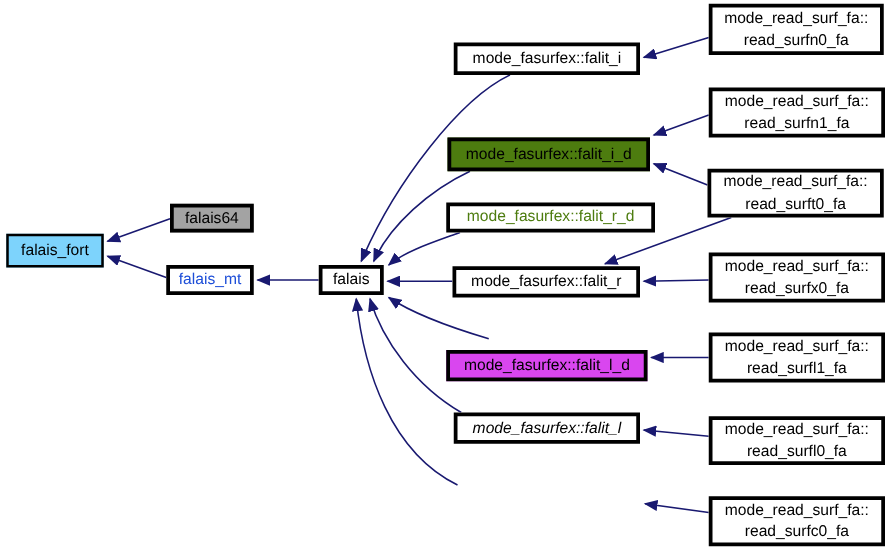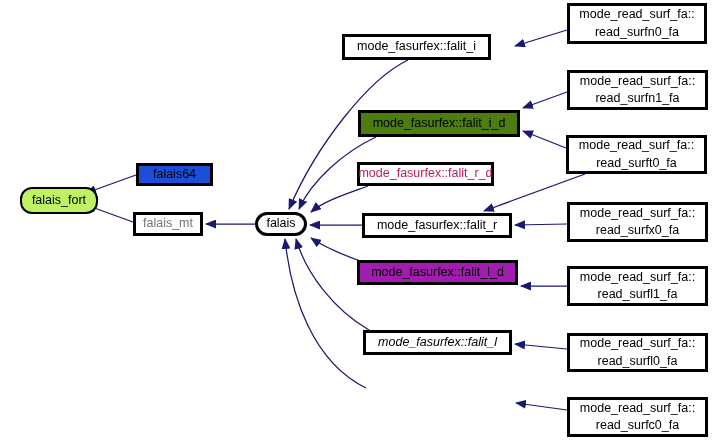--- a/index.html
+++ b/index.html
@@ -64,29 +64,29 @@
       <path d="M567,30 L515,46" class="edge-path" stroke="#191970" marker-end="url(#arrowhead)"></path>
       <path d="M567,92 L523,108" class="edge-path" stroke="#191970" marker-end="url(#arrowhead)"></path>
       <path d="M566,148 L523,131" class="edge-path" stroke="#191970" marker-end="url(#arrowhead)"></path>
       <path d="M585,174 L484,211" class="edge-path" stroke="#191970" marker-end="url(#arrowhead)"></path>
       <path d="M567,224 L515,225" class="edge-path" stroke="#191970" marker-end="url(#arrowhead)"></path>
       <path d="M567,286 L521,286" class="edge-path" stroke="#191970" marker-end="url(#arrowhead)"></path>
       <path d="M567,349 L515,344" class="edge-path" stroke="#191970" marker-end="url(#arrowhead)"></path>
       <path d="M567,410 L516,403" class="edge-path" stroke="#191970" marker-end="url(#arrowhead)"></path>
     </svg>
 
-  <div class="node highlight" style="left: 20px; top: 187px; width: 78px; height: 27px; border-color: rgb(0, 0, 0); color: rgb(0, 0, 0); background: #bef264; border-radius: 12px;">falais_fort</div>
-  <div class="node" style="left: 136px; top: 163px; width: 77px; height: 23px; border-color: rgb(0, 0, 0); color: rgb(0, 0, 0); background: #1d4ed8;">falais64</div>
-  <div class="node" style="left: 133px; top: 212px; width: 70px; height: 24px; border-color: rgb(0, 0, 0); color: #737373; background: rgb(255, 255, 255);">falais_mt</div>
-  <div class="node" style="left: 255px; top: 212px; width: 52px; height: 24px; border-color: rgb(0, 0, 0); color: rgb(0, 0, 0); background: rgb(255, 255, 255); border-radius: 12px;">falais</div>
-  <div class="node" style="left: 342px; top: 34px; width: 149px; height: 26px; border-color: rgb(0, 0, 0); color: rgb(0, 0, 0); background: rgb(255, 255, 255);">mode_fasurfex::falit_i</div>
+  <div class="node highlight" style="left: 5px; top: 187px; width: 78px; height: 27px; border-color: rgb(0, 0, 0); color: rgb(0, 0, 0); background: #7dd3fc;">falais_fort</div>
+  <div class="node" style="left: 136px; top: 163px; width: 67px; height: 23px; border-color: rgb(0, 0, 0); color: rgb(0, 0, 0); background: #a3a3a3;">falais64</div>
+  <div class="node" style="left: 133px; top: 212px; width: 70px; height: 24px; border-color: rgb(0, 0, 0); color: #1d4ed8; background: rgb(255, 255, 255);">falais_mt</div>
+  <div class="node" style="left: 255px; top: 212px; width: 52px; height: 24px; border-color: rgb(0, 0, 0); color: rgb(0, 0, 0); background: rgb(255, 255, 255);">falais</div>
+  <div class="node" style="left: 363px; top: 34px; width: 149px; height: 26px; border-color: rgb(0, 0, 0); color: rgb(0, 0, 0); background: rgb(255, 255, 255);">mode_fasurfex::falit_i</div>
   <div class="node" style="left: 358px; top: 110px; width: 162px; height: 27px; border-color: rgb(0, 0, 0); color: rgb(0, 0, 0); background: #4d7c0f;">mode_fasurfex::falit_i_d</div>
-  <div class="node" style="left: 357px; top: 162px; width: 137px; height: 24px; border-color: rgb(0, 0, 0); color: #be185d; background: rgb(255, 255, 255);">mode_fasurfex::falit_r_d</div>
+  <div class="node" style="left: 357px; top: 162px; width: 167px; height: 24px; border-color: rgb(0, 0, 0); color: #4d7c0f; background: rgb(255, 255, 255);">mode_fasurfex::falit_r_d</div>
   <div class="node" style="left: 362px; top: 213px; width: 150px; height: 25px; border-color: rgb(0, 0, 0); color: rgb(0, 0, 0); background: rgb(255, 255, 255);">mode_fasurfex::falit_r</div>
-  <div class="node" style="left: 357px; top: 260px; width: 161px; height: 25px; border-color: rgb(0, 0, 0); color: rgb(0, 0, 0); background: #a21caf;">mode_fasurfex::falit_l_d</div>
+  <div class="node" style="left: 357px; top: 280px; width: 161px; height: 25px; border-color: rgb(0, 0, 0); color: rgb(0, 0, 0); background: #d946ef;">mode_fasurfex::falit_l_d</div>
   <div class="node" style="left: 363px; top: 330px; width: 149px; height: 25px; border-color: rgb(0, 0, 0); color: rgb(0, 0, 0); background: rgb(255, 255, 255); font-style: italic;">mode_fasurfex::falit_l</div>
   <div class="node" style="left: 567px; top: 3px; width: 140px; height: 41px; border-color: rgb(0, 0, 0); color: rgb(0, 0, 0); background: rgb(255, 255, 255);">mode_read_surf_fa::
 read_surfn0_fa</div>
   <div class="node" style="left: 567px; top: 70px; width: 141px; height: 40px; border-color: rgb(0, 0, 0); color: rgb(0, 0, 0); background: rgb(255, 255, 255);">mode_read_surf_fa::
 read_surfn1_fa</div>
   <div class="node" style="left: 566px; top: 135px; width: 141px; height: 39px; border-color: rgb(0, 0, 0); color: rgb(0, 0, 0); background: rgb(255, 255, 255);">mode_read_surf_fa::
 read_surft0_fa</div>
   <div class="node" style="left: 567px; top: 202px; width: 141px; height: 40px; border-color: rgb(0, 0, 0); color: rgb(0, 0, 0); background: rgb(255, 255, 255);">mode_read_surf_fa::
 read_surfx0_fa</div>
   <div class="node" style="left: 567px; top: 266px; width: 141px; height: 40px; border-color: rgb(0, 0, 0); color: rgb(0, 0, 0); background: rgb(255, 255, 255);">mode_read_surf_fa::

